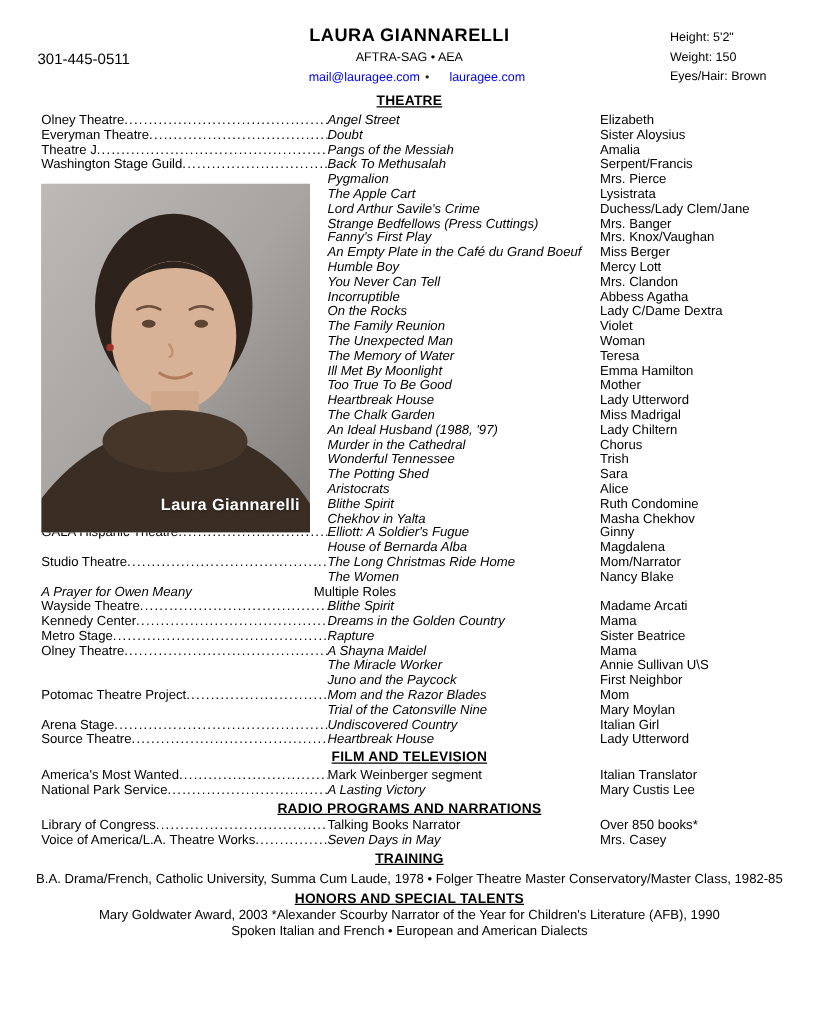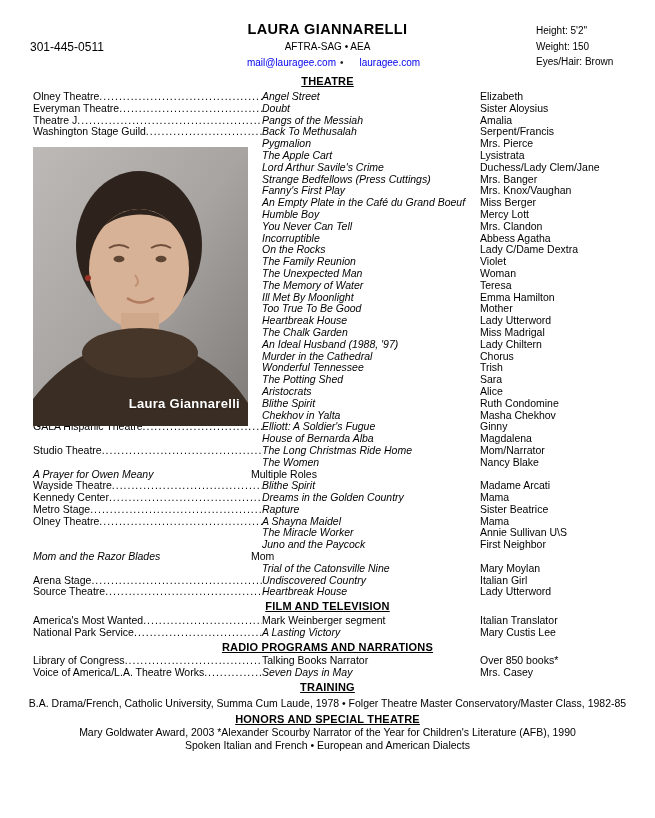--- a/index.html
+++ b/index.html
@@ -315,20 +315,24 @@
             <div class="cell-role">Annie Sullivan U\S</div>
           </div>
           <div class="row">
             <div class="cell-left"></div>
             <div class="cell-title it">Juno and the Paycock</div>
             <div class="cell-role">First Neighbor</div>
           </div>
         </div>
         <div class="credit-group">
           <div class="row">
+            <div class="cell-left">
+              <span class="venue">Potomac Theatre Project</span>
+              <span class="dots"></span>
+            </div>
             <div class="cell-title it">Mom and the Razor Blades</div>
             <div class="cell-role">Mom</div>
           </div>
           <div class="row">
             <div class="cell-left"></div>
             <div class="cell-title it">Trial of the Catonsville Nine</div>
             <div class="cell-role">Mary Moylan</div>
           </div>
         </div>
         <div class="credit-group">
@@ -397,21 +401,21 @@
             </div>
             <div class="cell-title it">Seven Days in May</div>
             <div class="cell-role">Mrs. Casey</div>
           </div>
         </div>
       </div>
 
     <div class="section-heading" id="training-heading">TRAINING</div>
     <div class="center-line">B.A. Drama/French, Catholic University, Summa Cum Laude, 1978 • Folger Theatre Master Conservatory/Master Class, 1982-85</div>
 
-    <div class="section-heading" id="honors-heading">HONORS AND SPECIAL THEATRE</div>
+    <div class="section-heading" id="honors-heading">HONORS AND SPECIAL TALENTS</div>
     <div class="center-line">Mary Goldwater Award, 2003 *Alexander Scourby Narrator of the Year for Children's Literature (AFB), 1990</div>
     <div class="center-line">Spoken Italian and French • European and American Dialects</div>
   </div>
 
   <div class="photo">
     <svg viewBox="0 0 215 279" xmlns="http://www.w3.org/2000/svg">
       <defs>
         <linearGradient id="bg" x1="0" y1="0" x2="1" y2="1">
           <stop offset="0" stop-color="#bcb9b6"></stop>
           <stop offset="0.5" stop-color="#a8a4a1"></stop>

